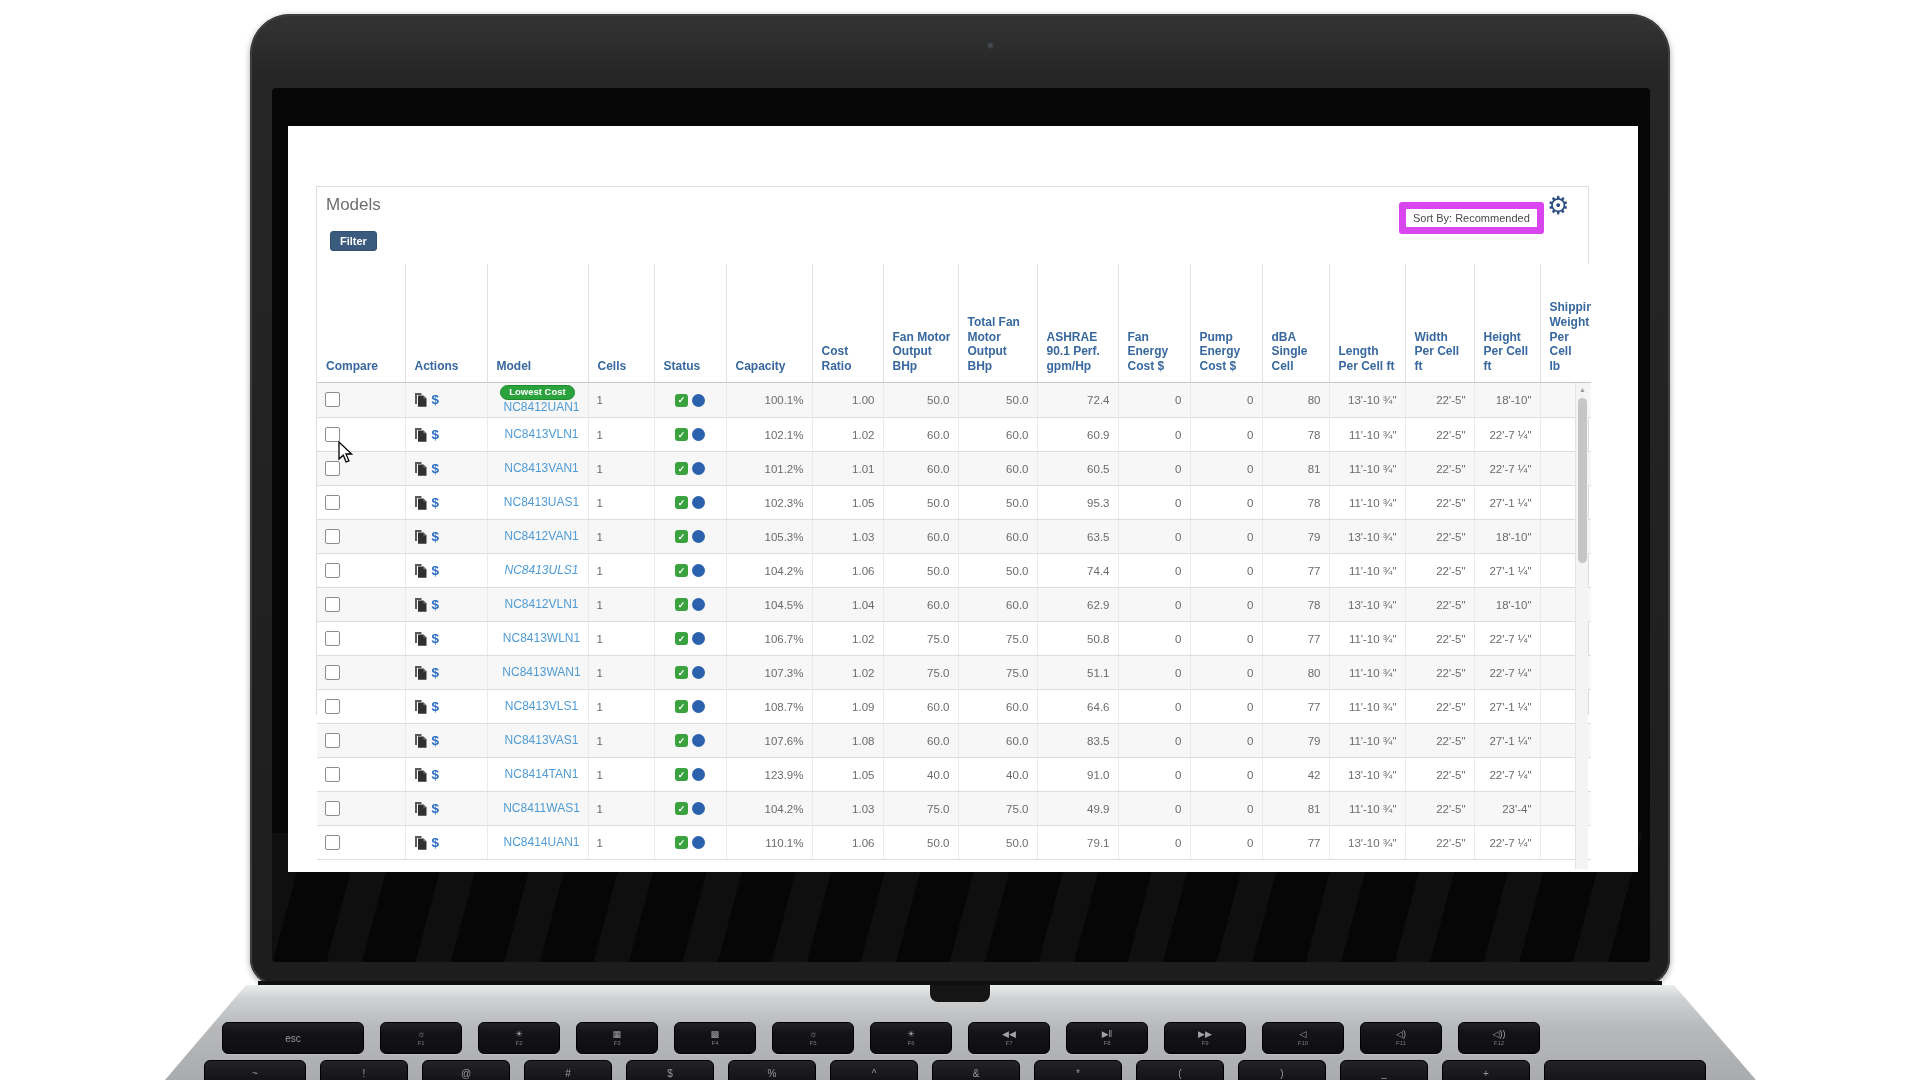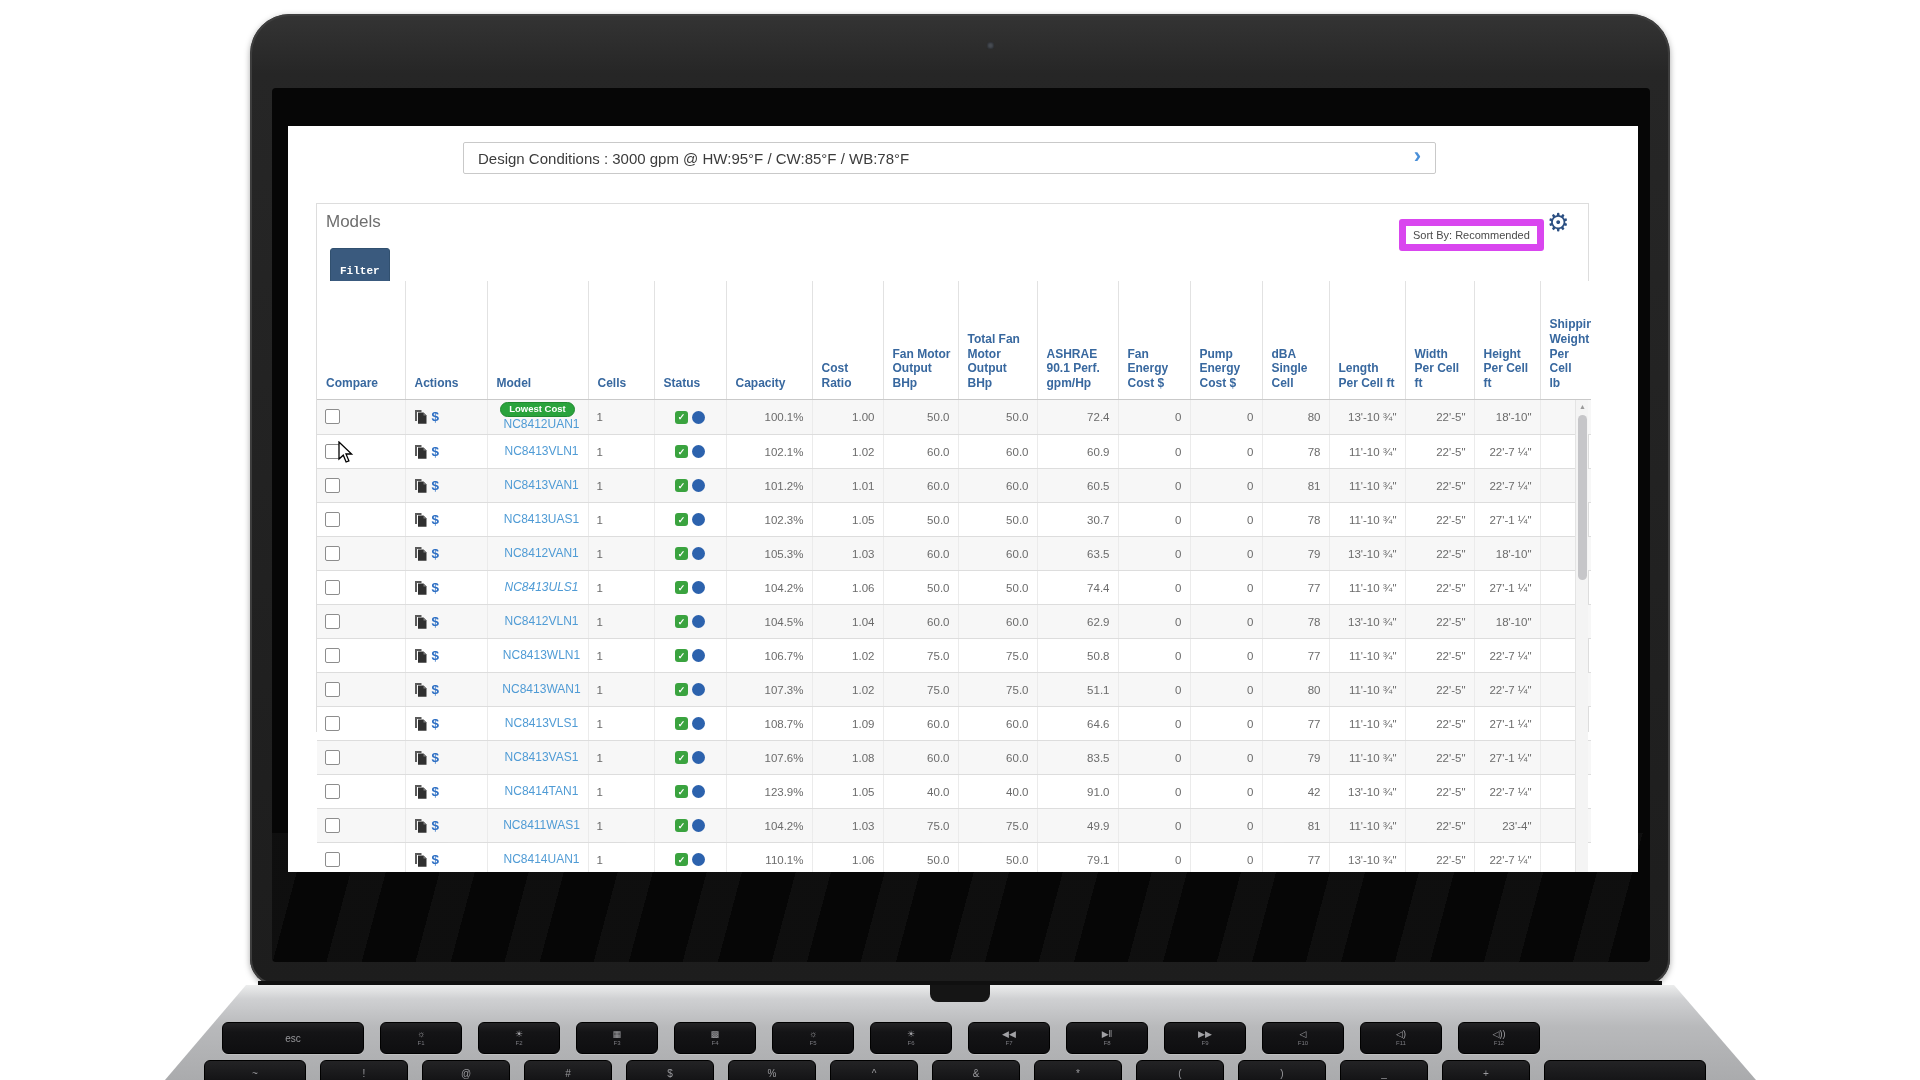--- a/index.html
+++ b/index.html
@@ -35,24 +35,24 @@
   .key.delk{width:150px;font-size:10px;justify-content:flex-end;padding-bottom:8px;align-items:flex-end;padding-right:10px;}
   .key .sym{font-size:10px;color:#9a9a9e;}
   .key .num{font-size:12px;color:#9a9a9e;margin-top:3px;}
   
   .page{position:absolute;left:16px;top:38px;width:1350px;height:746px;background:#fff;overflow:hidden;
         font-family:"Liberation Sans", sans-serif;}
   .design-bar{position:absolute;left:175px;top:16px;width:973px;height:32px;border:1px solid #c9c9c9;border-radius:2px;
         background:#fff;display:flex;align-items:center;padding:0 14px;box-sizing:border-box;cursor:pointer;}
   .design-bar .txt{font-size:15px;color:#3c3c3c;}
   .design-bar .chev{margin-left:auto;color:#4a90d9;font-size:22px;line-height:1;font-weight:bold;transform:translateY(-2px);}
-  .panel{position:absolute;left:28px;top:77px;width:1273px;height:529px;border:1px solid #ddd;border-bottom:none;background:#fff;box-sizing:border-box;}
+  .panel{position:absolute;left:28px;top:60px;width:1273px;height:529px;border:1px solid #ddd;border-bottom:none;background:#fff;box-sizing:border-box;}
   .panel-title{position:absolute;left:9px;top:8px;font-size:17px;color:#6e6e6e;}
   .filter-btn{position:absolute;left:13px;top:44px;background:#3a5a7e;color:#fff;border:1px solid #31506f;border-radius:3px;
-        font-size:11px;font-weight:bold;padding:16px 9px;font-family:Liberation Mono, monospace;cursor:pointer;}
+        font-size:11px;font-weight:bold;padding:3px 9px;font-family:Liberation Sans, sans-serif;cursor:pointer;}
   .sort-btn{position:absolute;left:1082px;top:15px;border:7px solid #d946ef;border-radius:3px;background:#fff;
         font-size:11px;color:#4a4a4a;padding:3px 7px;cursor:pointer;white-space:nowrap;}
   .gear{position:absolute;left:1230px;top:4px;font-size:25px;color:#2b4f82;cursor:pointer;}
   
   table.models{position:absolute;left:0px;top:77px;width:1274px;border-collapse:collapse;table-layout:fixed;}
   table.models th{vertical-align:bottom;text-align:left;font-size:12px;font-weight:bold;color:#38689f;
         padding:6px 6px 8px 9px;border-right:1px solid #e2e2e2;border-bottom:1px solid #c9c9c9;height:118px;box-sizing:border-box;
         line-height:1.22;background:#fff;overflow:hidden;}
   table.models th:last-child{border-right:none;}
   table.models td{font-size:11.5px;color:#6b6b6b;height:34px;box-sizing:border-box;padding:2px 8px;
@@ -82,24 +82,20 @@
 
 <div id="stage">
 
   <div class="lid">
     <div class="camera"></div>
 
     <div class="glass">
 
       <div class="page">
 
-        <div class="design-bar">
-          <span class="txt">Design Conditions : 3000 gpm @ HW:95°F / CW:85°F / WB:78°F</span>
-          <span class="chev">›</span>
-        </div>
 
         <div class="panel">
           <div class="panel-title">Models</div>
           <button class="filter-btn">Filter</button>
           <div class="sort-btn">Sort By: Recommended</div>
           <div class="gear">⚙</div>
 
           <table class="models">
             <colgroup id="cg">
                 <col style="width: 88px;">
@@ -250,21 +246,21 @@
                   <td class="ac" style="white-space: normal; line-height: 1.15; padding: 2px 4px;"><span class="mlink">NC8413UAS1</span></td>
                   <td class="al">1</td>
                   <td class="ac"><span class="stwrap">
                       <span class="st-check">✓</span>
                       <span class="st-dot"></span>
                     </span></td>
                   <td class="ar">102.3%</td>
                   <td class="ar">1.05</td>
                   <td class="ar">50.0</td>
                   <td class="ar">50.0</td>
-                  <td class="ar">30.7</td>
+                  <td class="ar">95.3</td>
                   <td class="ar">0</td>
                   <td class="ar">0</td>
                   <td class="ar">78</td>
                   <td class="ar">11'-10 ¾"</td>
                   <td class="ar">22'-5"</td>
                   <td class="ar">27'-1 ¼"</td>
                   <td class="ar"></td>
                 </tr>
                 <tr class="odd">
                   <td class="al"><span class="cb"></span></td>

